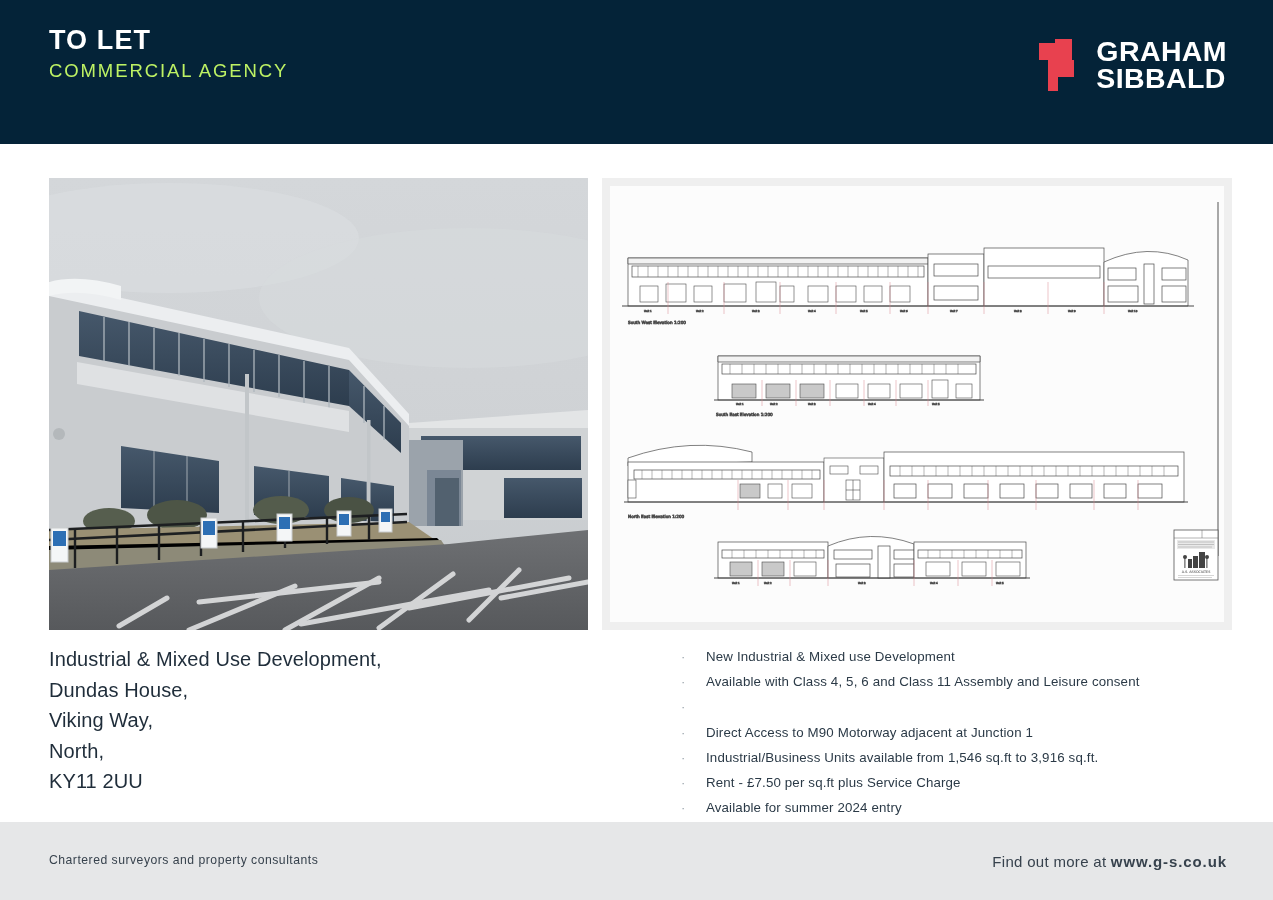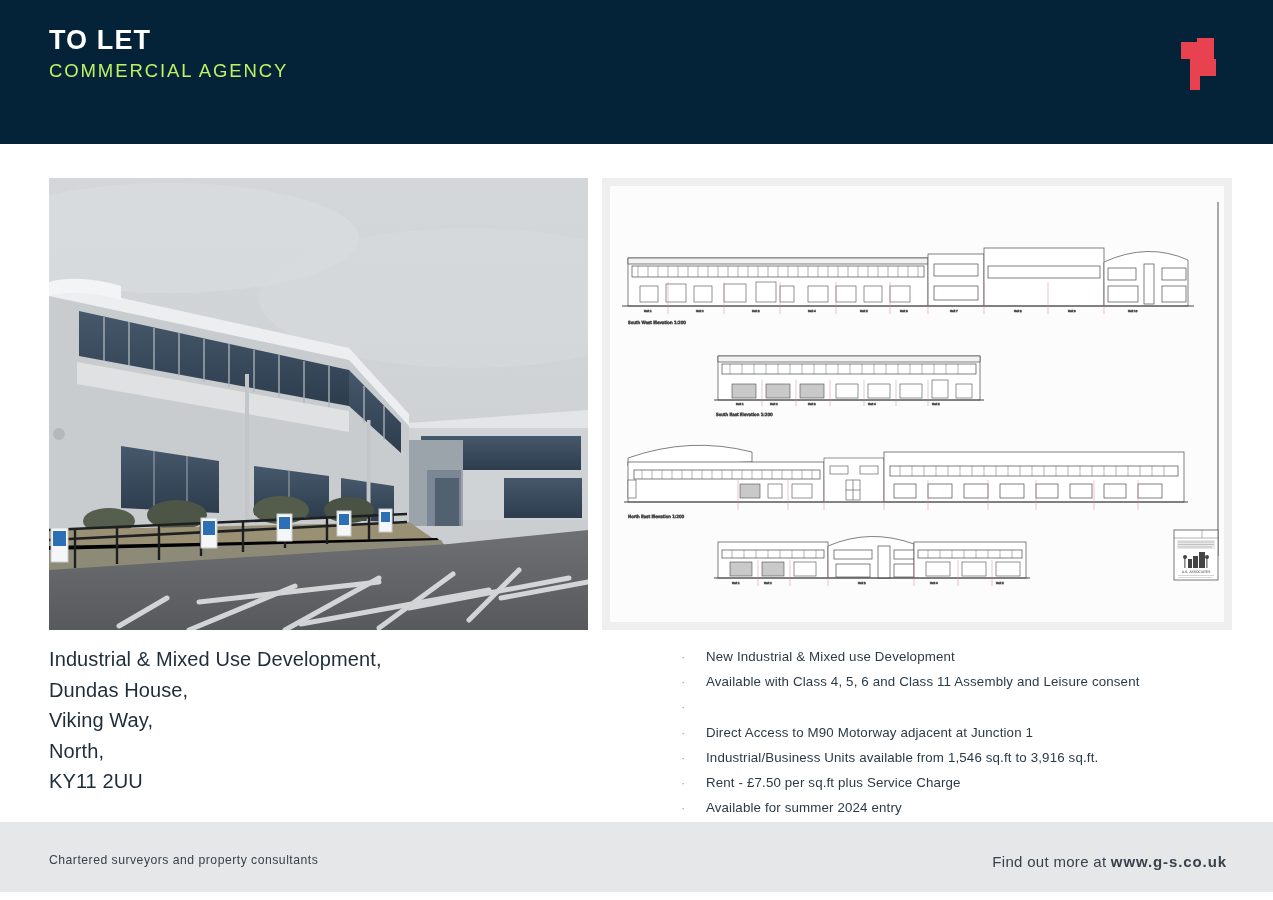--- a/index.html
+++ b/index.html
@@ -142,21 +142,21 @@
     color: #9aa4ac;
     font-size: 13px;
     line-height: 16px;
   }
 
   
   .footer {
     position: absolute;
     left: 0; top: 822px;
     width: 1273px;
-    height: 70px;
+    height: 78px;
     background: #e6e7e8;
   }
   .footer-left {
     position: absolute;
     left: 49px; top: 31px;
     color: #37424d;
     font-size: 12.2px;
     letter-spacing: 0.5px;
   }
   .footer-right {
@@ -179,20 +179,24 @@
       <div class="to-let">TO LET</div>
       <div class="commercial-agency">COMMERCIAL AGENCY</div>
     </div>
 
     <div class="logo">
       <span class="logo-mark">
         <i class="lm1"></i>
           <i class="lm2"></i>
           <i class="lm3"></i>
           <i class="lm4"></i>
+      </span>
+      <span class="logo-text">
+        <div>GRAHAM</div>
+        <div>SIBBALD</div>
       </span>
     </div>
   </div>
 
   <div class="content">
 
     <div class="photo">
       <svg viewBox="0 0 539 452" preserveAspectRatio="none" aria-hidden="true">
         <defs>
           <linearGradient id="sky" x1="0" y1="0" x2="0" y2="1">

